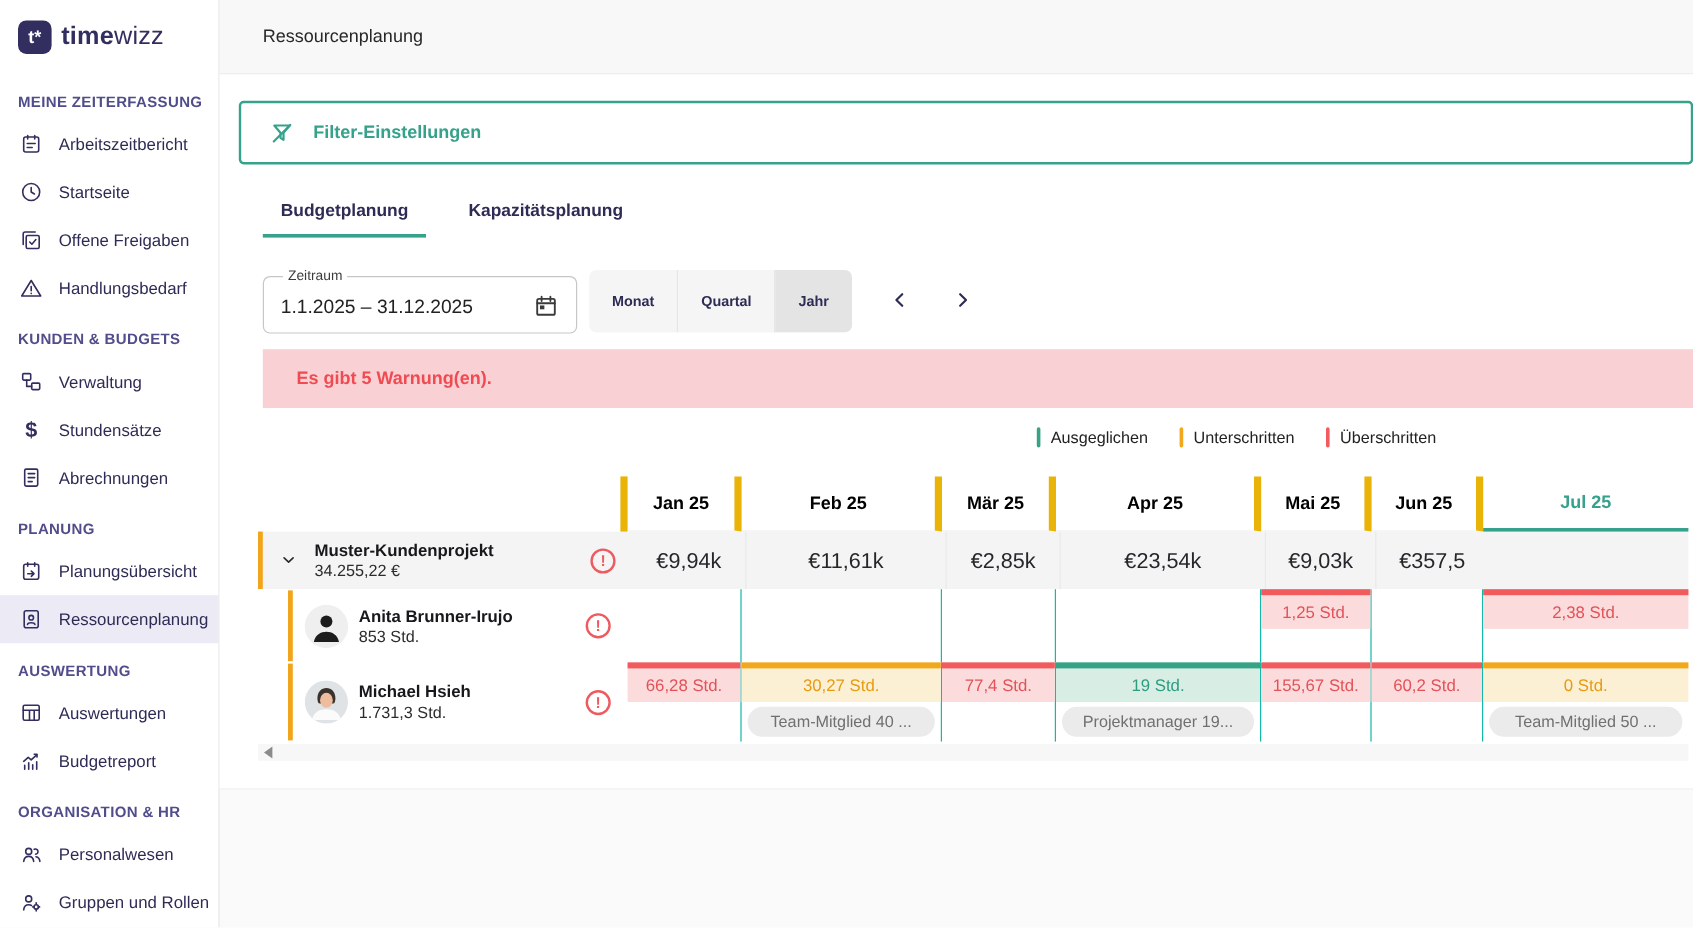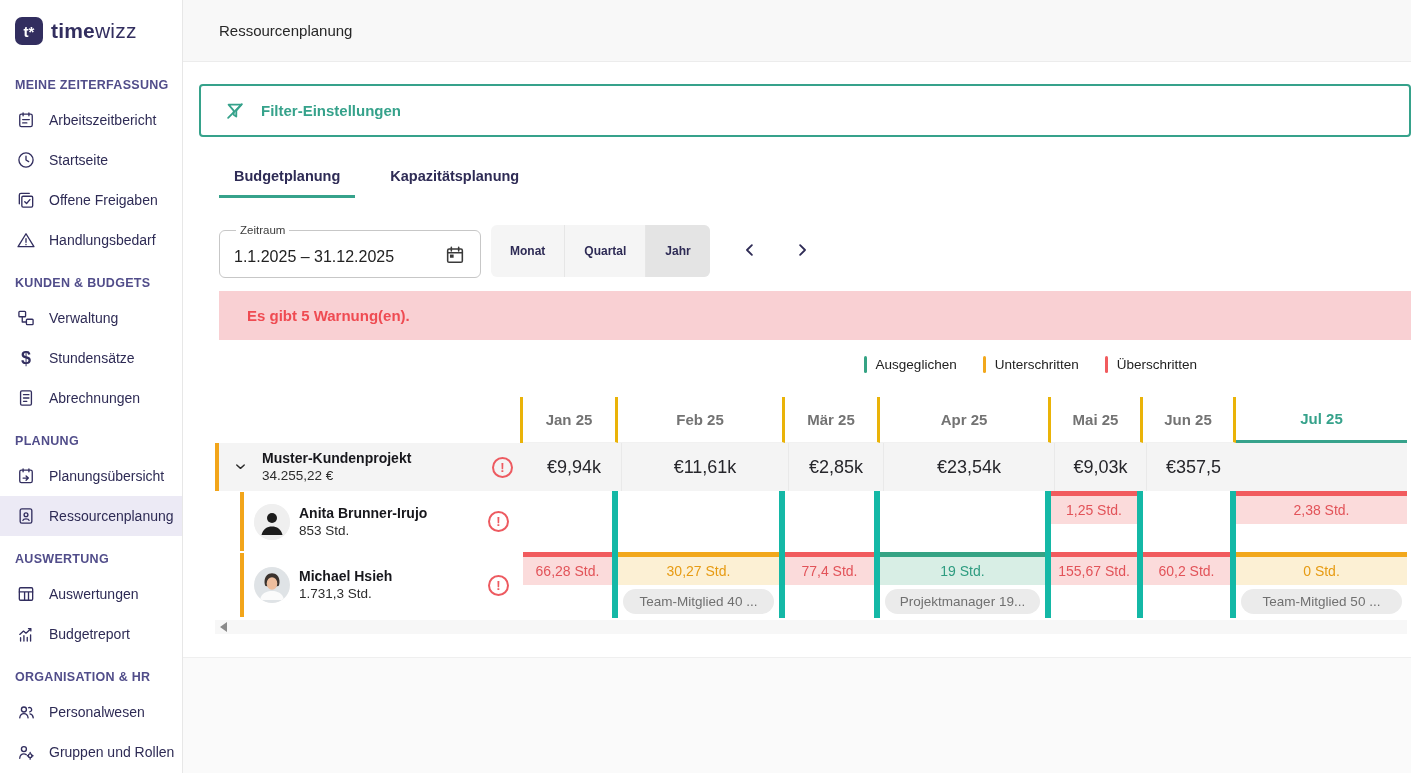--- a/index.html
+++ b/index.html
@@ -48,21 +48,21 @@
 
   .warning-banner { margin:13px 0 0 36px; width:calc(100% - 36px); height:49px; background:#f9d0d3; color:#ef4b52; font-weight:700; font-size:15px; display:flex; align-items:center; padding-left:28px; }
 
   .legend { margin:13px 214px 0 0; display:flex; justify-content:flex-end; align-items:center; gap:26px; height:22px; font-size:13.5px; color:#222; }
   .legend-item { display:flex; align-items:center; gap:9px; }
   .legend-bar { width:3px; height:17px; border-radius:2px; }
 
   
   .ptable { margin:22px 0 0 32px; width:1192px; }
   .trow { display:grid; grid-template-columns:308px 95px 167px 95px 171px 92px 93px 171px; }
-  .th { height:46px; display:flex; align-items:center; justify-content:center; font-weight:700; font-size:15px; color:#737373; border-right:3px solid #eab308; border-bottom:1px solid #f1f1f1; }
+  .th { height:46px; display:flex; align-items:center; justify-content:center; font-weight:700; font-size:15px; color:#000000; border-right:6px solid #eab308; border-bottom:1px solid #f1f1f1; }
   .th:first-child { border-bottom:none; }
   .th:last-child { border-right:none; }
   .th.current { color:#36a28b; border-bottom:3px solid #36a28b; }
 
   .project-row { background:#f4f4f4; height:48px; border-left:4px solid #f2a51a; }
   .project-info { display:flex; align-items:center; padding-left:14px; gap:13px; }
   .chev { width:16px; height:16px; flex:0 0 16px; }
   .chev svg { width:15px; height:15px; stroke:#2b2b2b; fill:none; stroke-width:2.2; stroke-linecap:round; stroke-linejoin:round; }
   .name-block .nm { font-weight:700; font-size:14px; color:#17171c; line-height:17px; }
   .name-block .sub { font-size:13.5px; color:#2c2c2c; line-height:17px; }
@@ -70,21 +70,21 @@
   .pcell { display:flex; align-items:center; justify-content:center; font-size:18px; color:#26262b; border-right:1px solid #e9e9e9; }
   .pcell:last-child { border-right:none; }
 
   .person-row { background:#fff; }
   .person-row.r1 { height:61px; }
   .person-row.r2 { height:66px; }
   .person-info { display:flex; align-items:center; padding-left:25px; }
   .indent-line { width:4px; align-self:stretch; background:#f2a51a; margin:1px 10px 1px 0; }
   .avatar { width:36px; height:36px; border-radius:50%; overflow:hidden; background:#f0f0f0; flex:0 0 36px; margin-right:9px; }
   .avatar svg { width:36px; height:36px; display:block; }
-  .cellwrap { border-right:6px solid #14b8a6; padding:0; }
+  .cellwrap { border-right:1px solid #14b8a6; padding:0; }
   .cellwrap:last-child { border-right:none; }
   .band { height:33px; border-top:5px solid transparent; display:flex; align-items:center; justify-content:center; font-size:14px; cursor:pointer; }
   .band.over  { border-top-color:#f15b5e; background:#fbdbdb; color:#e25359; }
   .band.under { border-top-color:#f2a81c; background:#fcf0d4; color:#e79b13; }
   .band.ok    { border-top-color:#35a384; background:#d8eee5; color:#2e9c80; }
   .pill-row { display:flex; justify-content:center; padding:4px 4px 0; }
   .pill { height:25px; border-radius:13px; background:#ebebeb; color:#707070; font-size:13.5px; display:flex; align-items:center; justify-content:center; padding:0 14px; max-width:100%; white-space:nowrap; overflow:hidden; width:calc(100% - 2px); cursor:pointer; }
 
   .scroll-track { margin-top:2px; height:14px; background:#f7f7f7; display:flex; align-items:center; padding-left:5px; }
   .scroll-left-arrow { width:0; height:0; border-top:5px solid transparent; border-bottom:5px solid transparent; border-right:7px solid #8b8b8b; cursor:pointer; }

